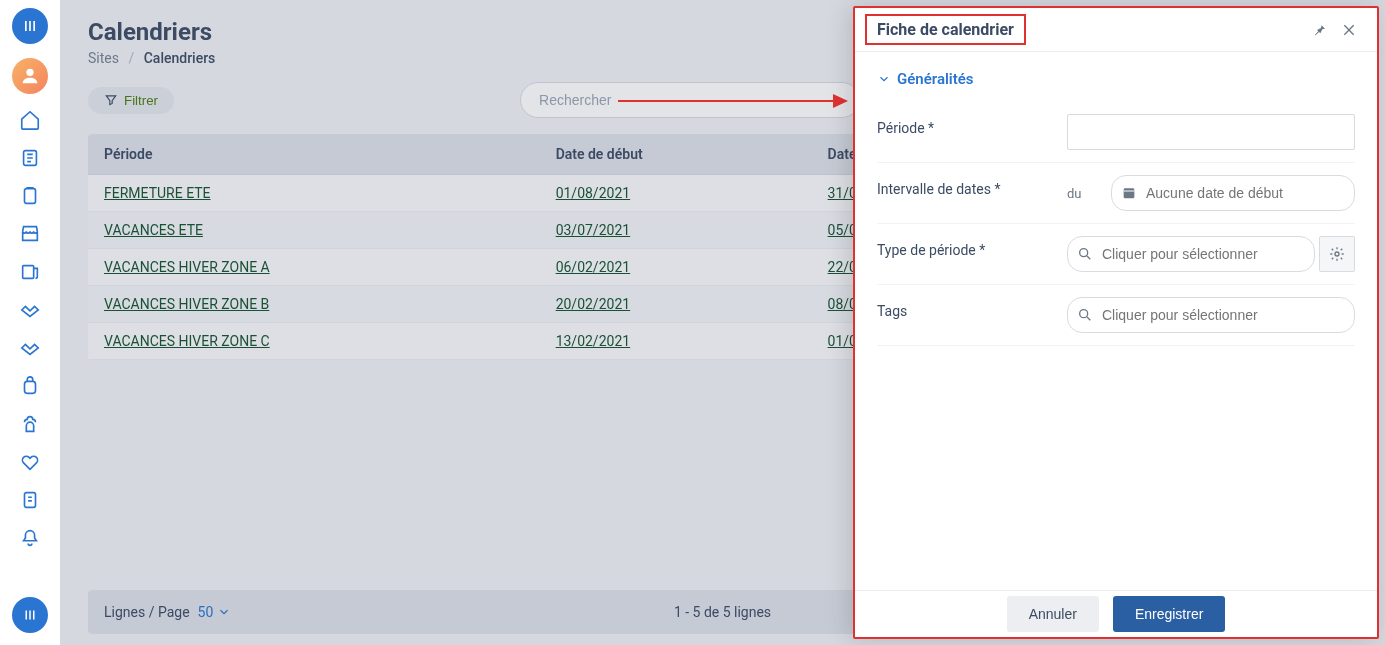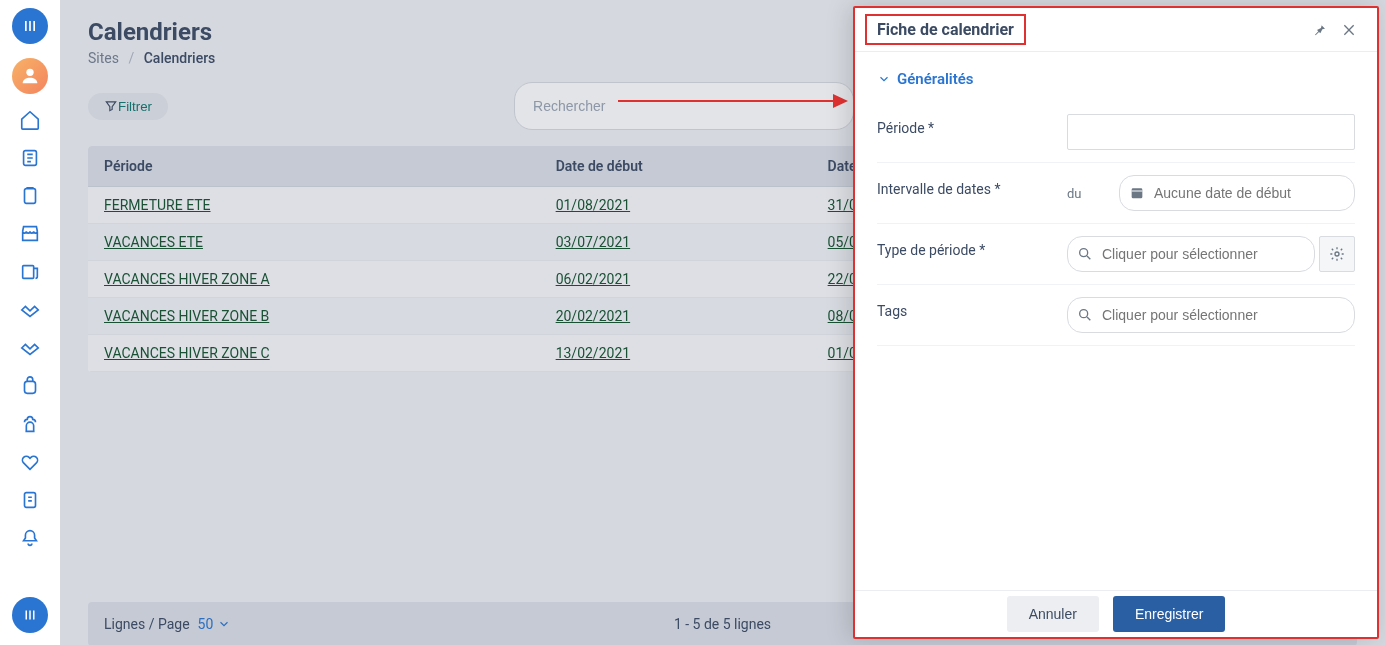--- a/index.html
+++ b/index.html
@@ -14,23 +14,23 @@
 .sidebar .bottom-logo { margin-top: auto; margin-bottom: 12px; width: 36px; height: 36px; border-radius: 50%; background:#2a75d1;color:#fff;display:flex;align-items:center;justify-content:center; }
 
 
 .main { position: absolute; left: 60px; top: 0; right: 0; height: 645px; padding: 18px 28px 0 28px; }
 .page-title { font-size: 24px; font-weight: 700; color: #3c4b64; margin-bottom: 4px; }
 .breadcrumb { font-size: 14px; color: #768192; margin-bottom: 16px; }
 .breadcrumb .sep { margin: 0 6px; color: #b0b8c4; }
 .breadcrumb .current { color: #3c4b64; font-weight: 500; }
 
 .toolbar { display:flex; align-items:center; gap: 16px; margin-bottom: 16px; }
-.filter-btn { background: #e4e7eb; border:none; border-radius: 18px; padding: 6px 16px; display:flex;align-items:center;gap:0; color:#0f766e; cursor:pointer; }
+.filter-btn { background: #e4e7eb; border:none; border-radius: 18px; padding: 6px 16px; display:flex;align-items:center;gap:6px; color:#4d7c0f; cursor:pointer; }
 .search-wrap { margin-left: 330px; }
-.search-input { width: 340px; height: 48px; border: 1px solid #d8dbe0; border-radius: 18px; padding: 0 18px; font-size: 14px; color:#3c4b64; outline:none; }
+.search-input { width: 340px; height: 36px; border: 1px solid #d8dbe0; border-radius: 18px; padding: 0 18px; font-size: 14px; color:#3c4b64; outline:none; }
 .search-input::placeholder { color: #9ca5b3; }
 
 .table-wrap { background: #fff; border-radius: 4px; overflow: hidden; }
 table { width: 100%; border-collapse: collapse; }
 thead th { background: #dde1e8; text-align: left; padding: 12px 16px; font-weight: 600; color:#3c4b64; border-bottom:1px solid #d2d7df; }
 tbody td { padding: 10px 16px; border-bottom: 1px solid #ebedf0; color:#14532d;text-decoration:underline; }
 tbody tr:nth-child(odd) { background: #f9fafb; }
 tbody tr:nth-child(even) { background: #f2f4f6; }
 
 .pager-bar { background:#dde1e8; height: 44px; margin-top: 230px; display:flex; align-items:center; padding: 0 16px; font-size:14px; color:#3c4b64; border-radius:4px; }
@@ -57,21 +57,21 @@
 .panel-body { padding: 18px 22px; flex:1; overflow:auto; }
 .section-title { color:#2a75d1; font-weight:600; font-size:15px; display:flex; align-items:center; gap:6px; margin-bottom:14px; cursor:pointer; }
 .form-row { display:flex; align-items:flex-start; padding: 12px 0; border-bottom:1px solid #f0f2f5; gap:10px; }
 .form-row:last-of-type { border-bottom:none; }
 .form-label { width: 180px; color:#3c4b64; font-size:14px; padding-top:6px; }
 .form-control { flex:1; }
 .input { width:100%; height:36px; border:1px solid #d8dbe0; border-radius:2px; padding:0 10px; font-size:14px; }
 .input-icon { position:relative; }
 .input-icon .icon { position:absolute; left:10px; top:50%; transform:translateY(-50%); color:#9ca5b3; }
 .input-icon input { padding-left: 34px; border-radius: 15px; }
-.date-sub { display:flex; align-items:center; gap:26px; }
+.date-sub { display:flex; align-items:center; gap:18px; }
 .date-sub .lbl { width:26px; color:#6b7785; font-size:13px; }
 .date-sub + .date-sub { margin-top:10px; }
 .select-wrap { display:flex; gap:4px; }
 .select-wrap .input-icon { flex:1; }
 .gear-btn { width:36px; height:36px; border:1px solid #d8dbe0; background:#f5f6f8; display:flex;align-items:center;justify-content:center; cursor:pointer; color:#6b7785; border-radius:2px; }
 .tags-block { display:flex; flex-direction:column; gap:10px; }
 
 .panel-footer { border-top:1px solid #ebedf0; padding: 5px; display:flex; justify-content:center; gap:14px; }
 .btn { height:36px; padding:0 22px; border:none; border-radius:3px; font-size:14px; cursor:pointer; }
 .btn-cancel { background:#eceef1; color:#3c4b64; }

